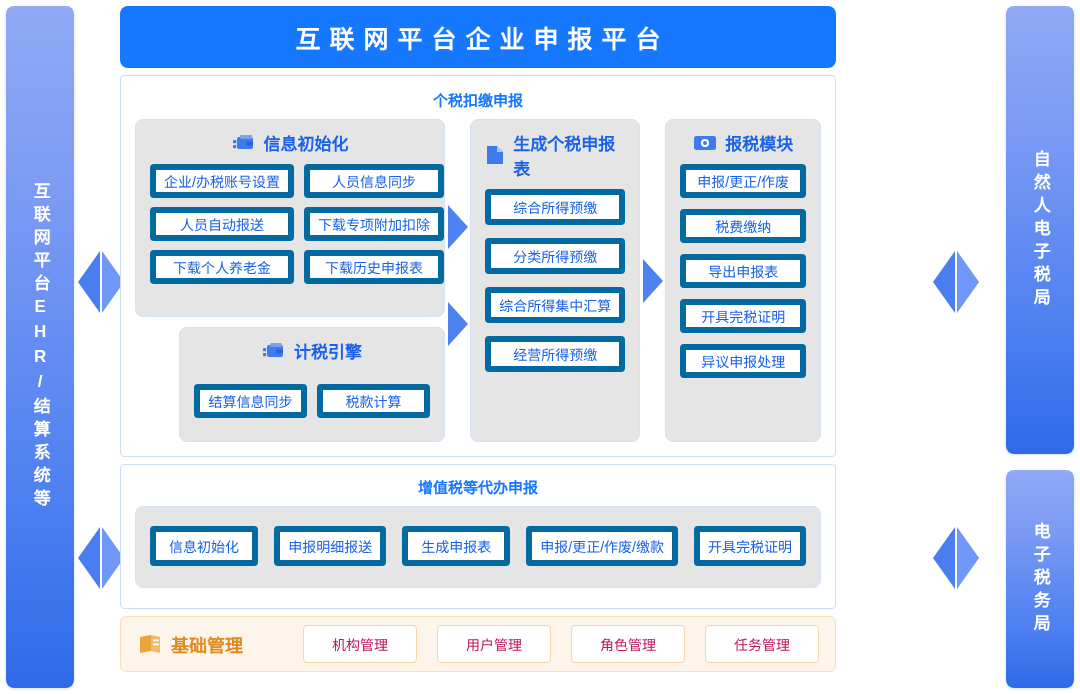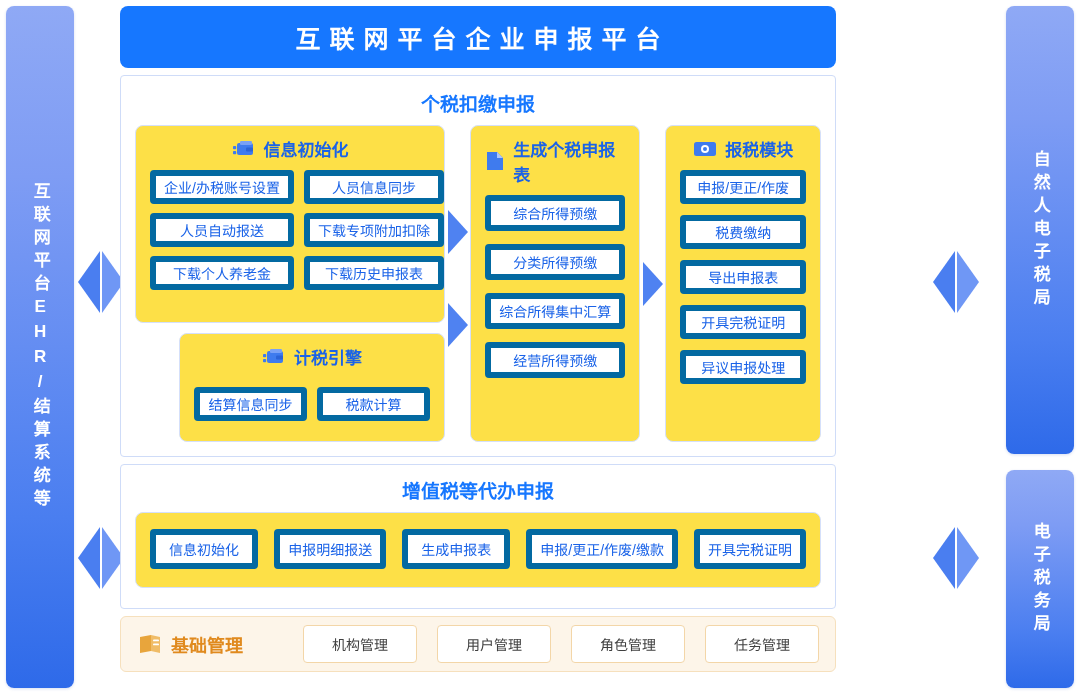--- a/index.html
+++ b/index.html
@@ -91,35 +91,35 @@
   }
 
   
   #block-gs {
     flex: 0 0 382px;
     padding: 10px 14px 14px 14px;
     display: flex; flex-direction: column;
   }
   .block-title {
     text-align: center;
-    font-size: 19px;
+    font-size: 15px;
     font-weight: 700;
     color: #1677ff;
     padding: 3px 0 9px 0;
   }
   #gs-cols {
     flex: 1;
     display: flex;
     align-items: stretch;
     gap: 0;
   }
 
   
   .group {
-    background: #fde047;
+    background: #e5e5e5;
     border: 1px solid #d5e0fa;
     border-radius: 8px;
     padding: 10px 14px 12px 14px;
     display: flex;
     flex-direction: column;
   }
   .group-head {
     display: flex;
     align-items: center;
     justify-content: center;
@@ -226,21 +226,21 @@
     color: #e08a1e;
     white-space: nowrap;
     min-width: 150px;
   }
   #base-row { flex: 1; display: flex; gap: 20px; }
   .chip-orange {
     flex: 1;
     border: 1px solid #f3d6a8;
     border-radius: 4px;
     background: #ffffff;
-    color: #404040;
+    color: #be185d;
     font-size: 14px;
     height: 38px;
     display: flex; align-items: center; justify-content: center;
     white-space: nowrap;
   }
 
   svg { display: block; }
 </style>
 </head>
 <body>

